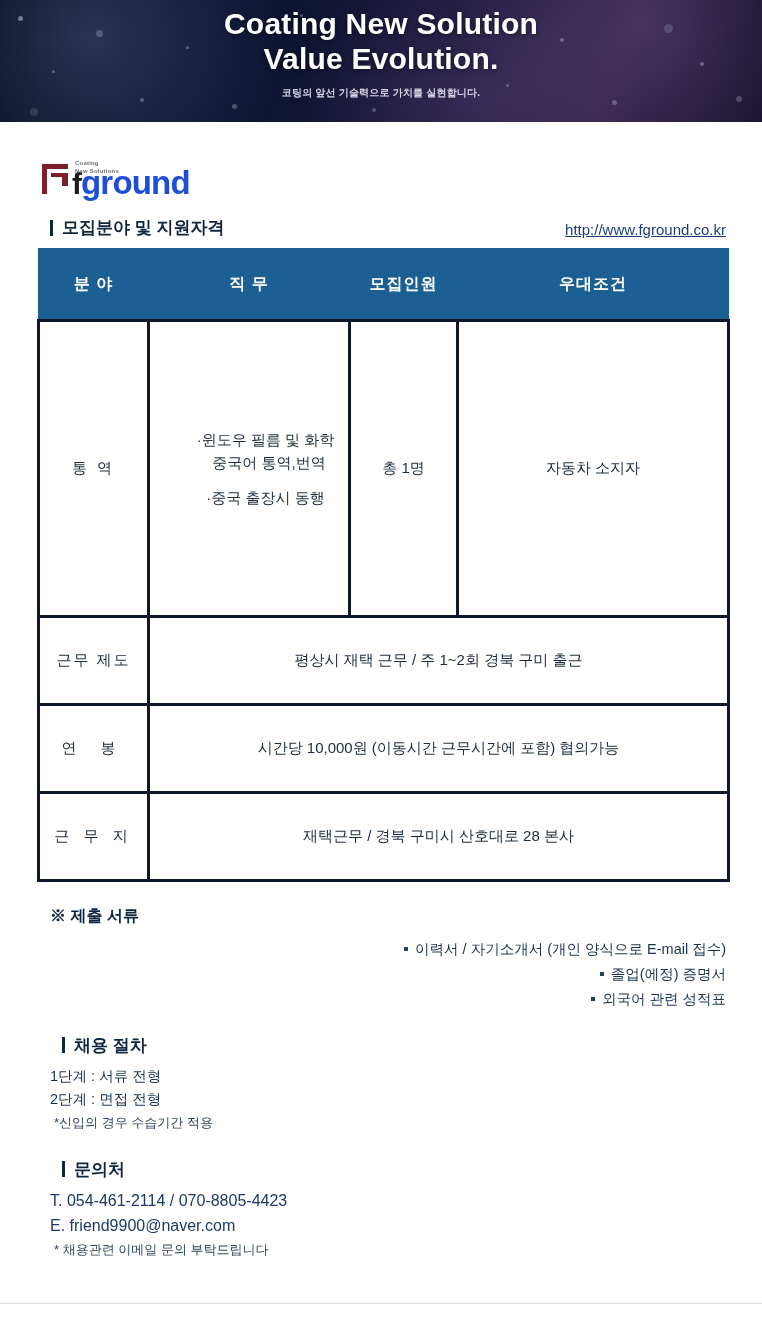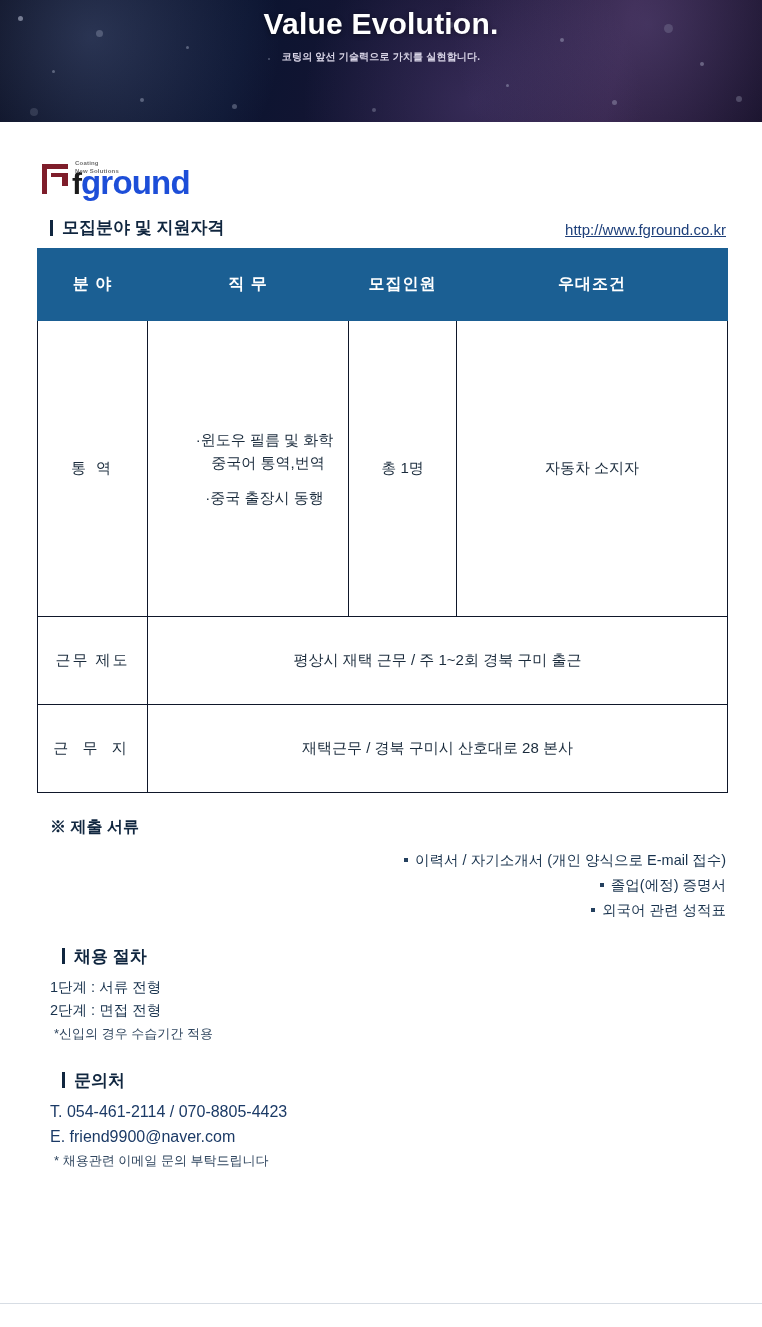--- a/index.html
+++ b/index.html
@@ -162,21 +162,21 @@
   table.recruit th {
     background: #1b5f93;
     color: #ffffff;
     font-size: 16px;
     font-weight: bold;
     height: 72px;
     border: 1px solid #1b5f93;
     letter-spacing: 1px;
   }
   table.recruit td {
-    border: 1px solid #0f172a;
+    border: 3px solid #0f172a;
     font-size: 15px;
     color: #1a2b3c;
     text-align: center;
     vertical-align: middle;
   }
   td.main-role {
     height: 296px;
     letter-spacing: 3px;
     font-size: 16px;
   }
@@ -274,20 +274,21 @@
     <span class="dot" style="left:612px; top:100px; width:5px;  height:5px;  opacity:.3"></span>
     <span class="dot" style="left:664px; top:24px;  width:9px;  height:9px;  opacity:.18"></span>
     <span class="dot" style="left:700px; top:62px;  width:4px;  height:4px;"></span>
     <span class="dot" style="left:736px; top:96px;  width:6px;  height:6px;  opacity:.25"></span>
     <span class="dot" style="left:30px;  top:108px; width:8px;  height:8px;  opacity:.15"></span>
     <span class="dot" style="left:410px; top:60px;  width:2px;  height:2px;"></span>
     <span class="dot" style="left:268px; top:58px;  width:2px;  height:2px;"></span>
   </div>
   <div class="hero-inner">
     <div class="hero-title">
+      <div>Coating New Solution</div>
       <div>Value Evolution.</div>
     </div>
     <div class="hero-sub">코팅의 앞선 기술력으로 가치를 실현합니다.</div>
   </div>
 </div>
 
 <div class="sheet">
 
   <div class="logo-row">
     <div class="logo">
@@ -334,20 +335,24 @@
           <span style="padding-left:7px">중국어 통역,번역</span>
           <span class="gap"></span>
           <span>·중국 출장시 동행</span>
         </td>
         <td>총 1명</td>
         <td>자동차 소지자</td>
       </tr>
       <tr>
         <td class="row-label">근무 제도</td>
         <td colspan="3">평상시 재택 근무 / 주 1~2회 경북 구미 출근</td>
+      </tr>
+      <tr>
+        <td class="row-label wide">연      봉</td>
+        <td colspan="3">시간당  10,000원 (이동시간 근무시간에 포함) 협의가능</td>
       </tr>
       <tr>
         <td class="row-label wide2">근 무 지</td>
         <td colspan="3">재택근무 / 경북 구미시 산호대로 28 본사</td>
       </tr>
     </tbody>
   </table>
 
   <div class="block">
     <div class="docs-title">※ 제출 서류</div>

